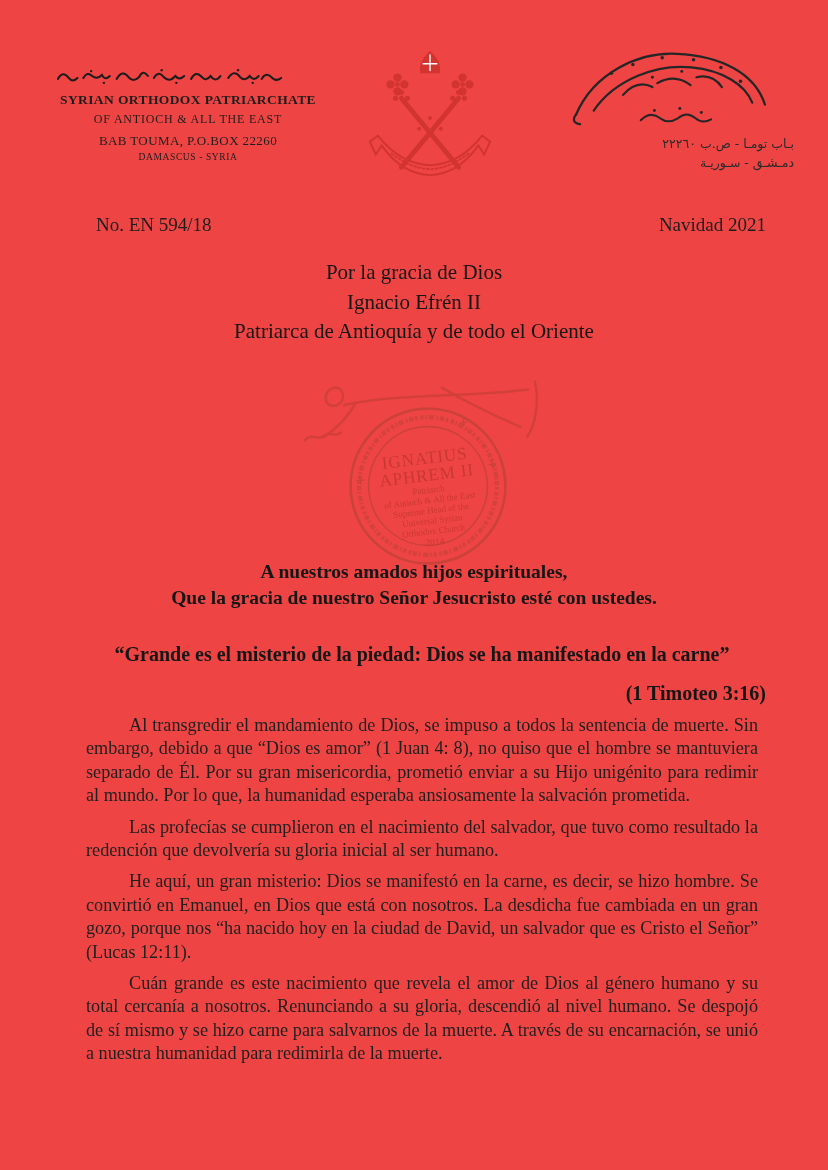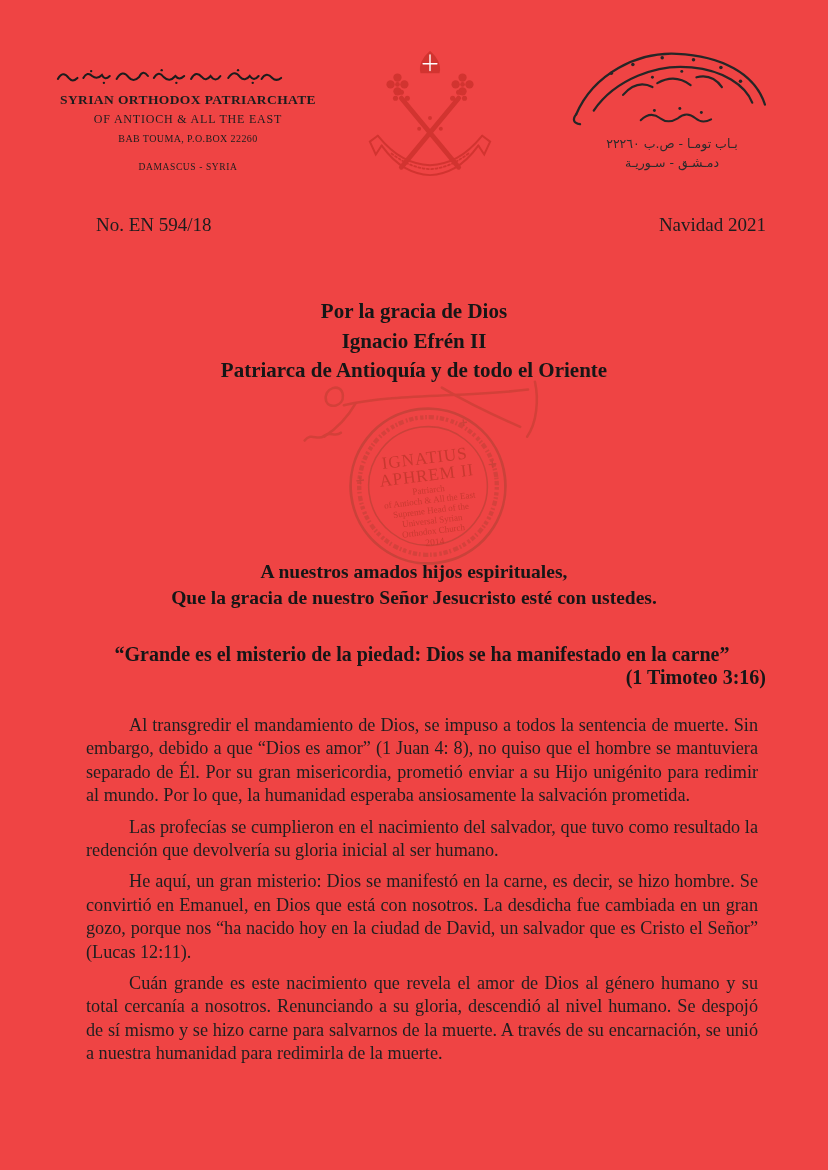--- a/index.html
+++ b/index.html
@@ -6,42 +6,42 @@
   .page {
     position:relative; width:828px; height:1170px; background:#ef4444;
     font-family:"Liberation Serif", serif; color:#1d1d1d; overflow:hidden;
     border-right:1px solid #d9d9d9; border-bottom:3px solid #8b5cf6;
   }
   
   .lh-left { position:absolute; left:52px; top:66px; width:272px; text-align:center; }
   .lh-left .syriac { margin-bottom:6px; }
   .lh-l1 { font-weight:bold; font-size:13.5px; letter-spacing:.4px; }
   .lh-l2 { font-size:12px; margin-top:4px; letter-spacing:.8px; }
-  .lh-l3 { font-size:10px; margin-top:6px; letter-spacing:.4px; }
-  .lh-l4 { font-size:9.5px; margin-top:18px; letter-spacing:.6px; }
+  .lh-l3 { font-size:13px; margin-top:6px; letter-spacing:.4px; }
+  .lh-l4 { font-size:9.5px; margin-top:3px; letter-spacing:.6px; }
   .emblem { position:absolute; left:360px; top:44px; }
-  .lh-right { position:absolute; left:550px; top:44px; width:244px; text-align:center; }
+  .lh-right { position:absolute; left:550px; top:44px; width:244px; text-align:right; }
   .ar-line { direction:rtl; font-family:"DejaVu Sans", sans-serif; font-size:12.5px; color:#2b2b2b; line-height:1.55; }
   
   .ref-row { position:absolute; left:78px; top:214px; width:688px; display:flex;
              justify-content:space-between; font-size:19px; }
   .ref-row .num { padding-left:18px; }
   
   .title-block { position:absolute; left:0; top:258px; width:828px; text-align:center;
-                 font-weight:bold; font-size:21px; line-height:29.5px; color:#161616;margin-top:39px; }
+                 font-weight:normal; font-size:21px; line-height:29.5px; color:#161616; }
   
   .signature { position:absolute; left:296px; top:370px; }
   .seal { position:absolute; left:342px; top:400px; }
   
   .salutation { position:absolute; left:0; top:559px; width:828px; text-align:center;
                 font-weight:bold; font-size:19.5px; line-height:26px; color:#161616; }
   .quote { position:absolute; left:78px; top:643px; width:688px; font-weight:bold;
            font-size:20px; color:#161616; }
   .quote .q-text { text-align:center; }
-  .quote .q-ref { text-align:right; margin-top:0; }
+  .quote .q-ref { text-align:right; margin-top:16px; }
   
   .body-text { position:absolute; left:78px; top:706px; width:688px;
                font-size:18.2px; line-height:23.4px; text-align:justify; color:#1f1f1f; }
   .body-text p { margin:8px; text-indent:43px; }
   svg { display:block; }
 </style>
 </head>
 <body>
 
 <div class="page">

